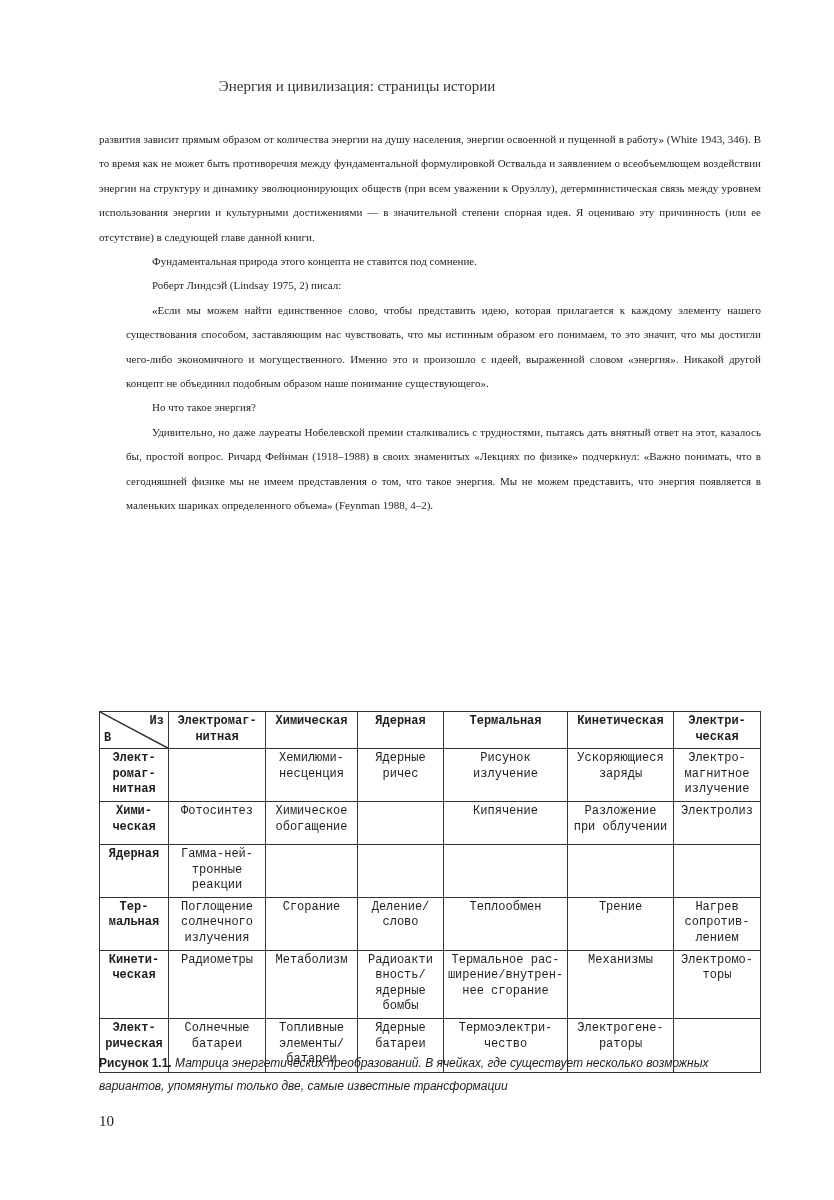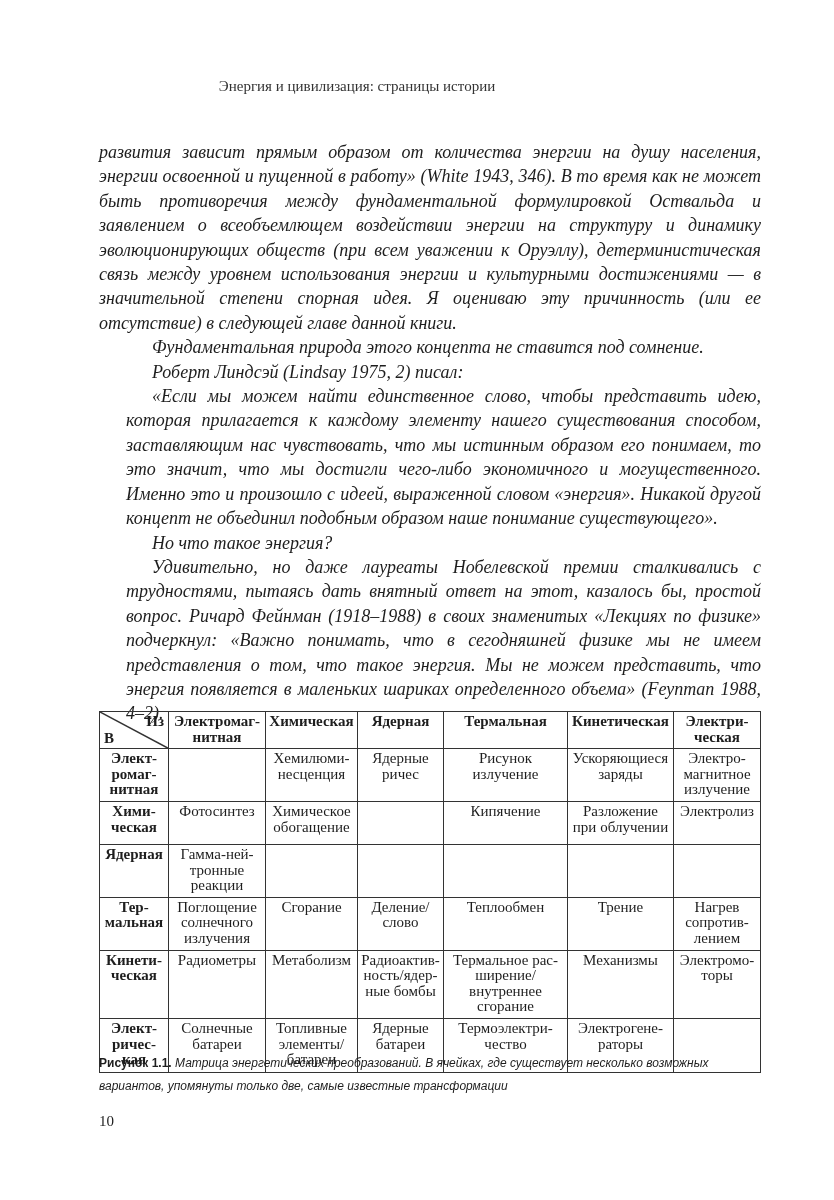--- a/index.html
+++ b/index.html
@@ -2,31 +2,30 @@
 <html><head>
 <meta charset="utf-8">
 <style>
   html, body { margin: 0; padding: 0; background: #ffffff; }
   body { width: 834px; height: 1200px; position: relative; overflow: hidden; color: #1e1e1e; }
   .running-head {
     position: absolute; top: 78px; left: 0; width: 714px; text-align: center;
     font-family: "Liberation Serif", "DejaVu Serif", serif; font-size: 15px; color: #333;
   }
   .body-text {
-    position: absolute; top: 140px; left: 99px; width: 662px;
-    font-family: "Liberation Serif", "DejaVu Serif", serif; font-size: 18px; line-height: 24.4px;
+    position: absolute; top: 127px; left: 99px; width: 662px;
+    font-family: "Liberation Serif", "DejaVu Serif", serif; font-size: 11px; line-height: 24.4px;
     text-align: justify;
-    font-style: italic;
   }
   .body-text p { margin: 0; }
   .body-text p.indent { text-indent: 26px; margin-left: 27px; }
   .matrix {
     position: absolute; top: 711px; left: 99px; width: 661px;
     border-collapse: collapse; table-layout: fixed;
-    font-family: Liberation Serif, serif; font-size: 15px; line-height: 15.6px;
+    font-family: Liberation Mono, monospace; font-size: 12px; line-height: 15.6px;
   }
   .matrix td, .matrix th {
     border: 1.3px solid #333; padding: 2px 3px 3px 3px; vertical-align: top; text-align: center;
     font-weight: normal; word-wrap: break-word; hyphens: manual;
   }
   .matrix th.col-head { font-weight: bold; }
   .matrix th.row-head { font-weight: bold; }
   .matrix th.corner { position: relative; padding: 0; height: 33px; }
   .corner svg { position: absolute; left: 0; top: 0; width: 100%; height: 100%; }
   .corner .from { position: absolute; right: 4px; top: 2px; font-weight: bold; }

